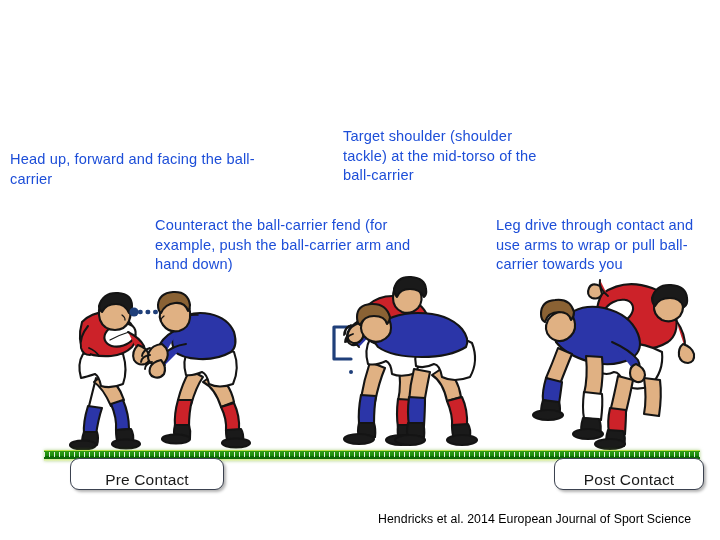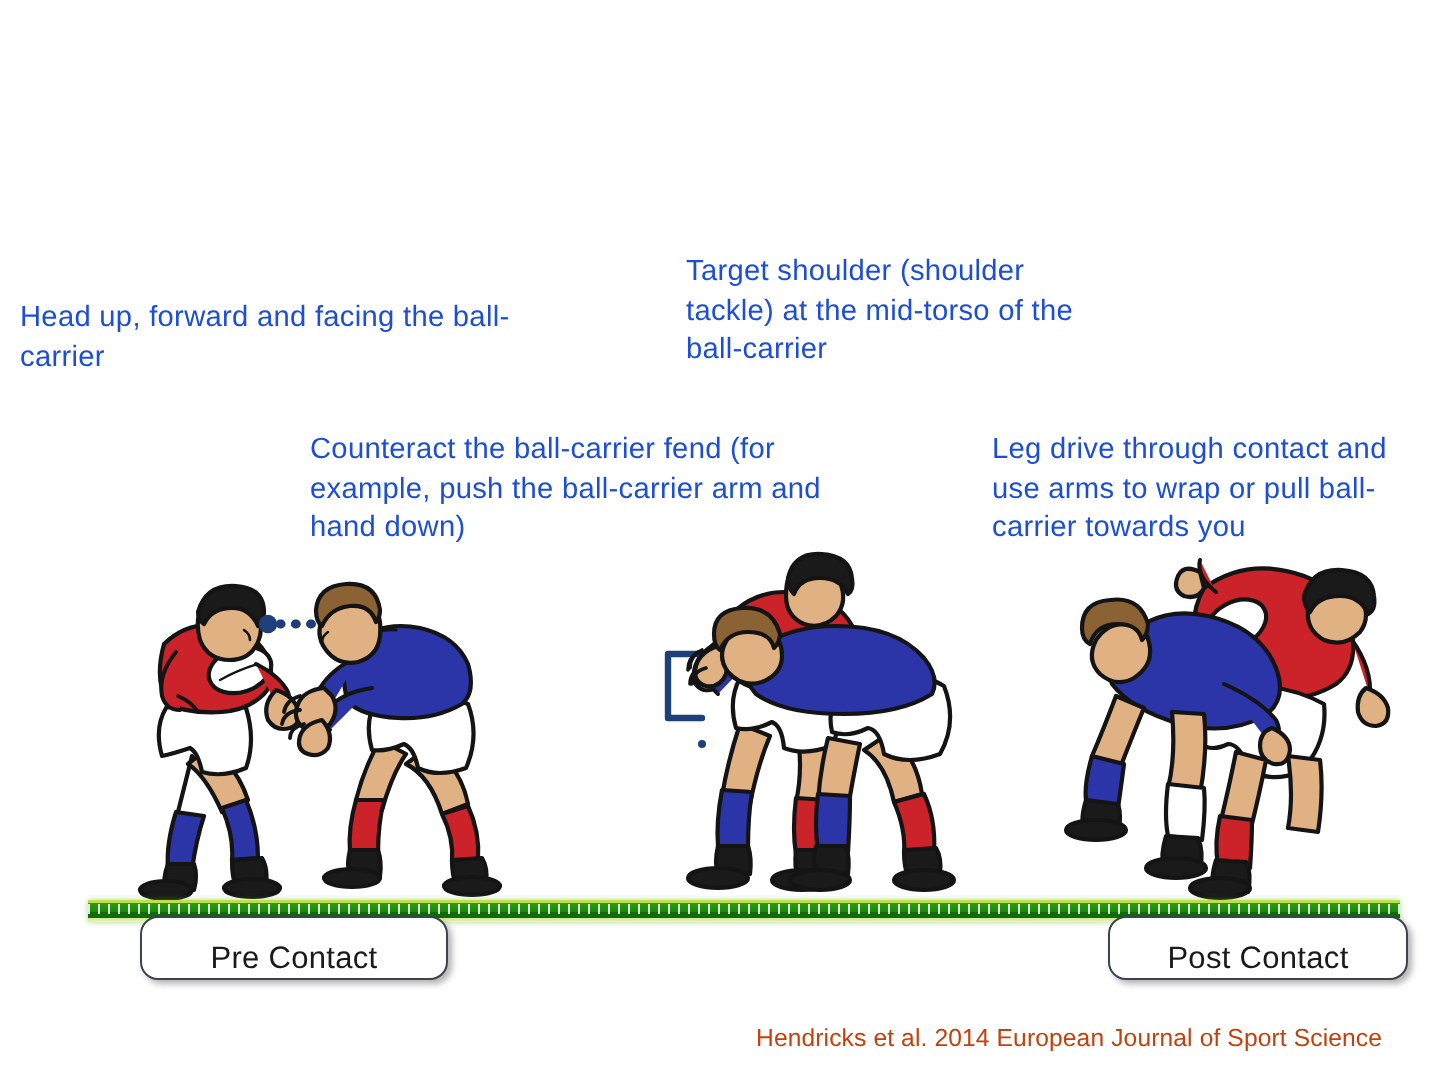--- a/index.html
+++ b/index.html
@@ -92,21 +92,21 @@
   #box-pre  { left: 70px;  width: 152px; }
   #box-con  { left: 305px; width: 146px; }
   #box-post { left: 538px; width: 148px; margin-left: 16px; }
 
   
   #citation {
     position: absolute;
     left: 378px;
     top: 512px;
     font-size: 12.3px;
-    color: #c2410c;
+    color: #000000;
     letter-spacing: .005em;
   }
 </style>
 </head>
 <body>
 
 <div id="slide">
 
   <div class="caption" id="cap-head">Head up, forward and facing the ball-carrier</div>
 

